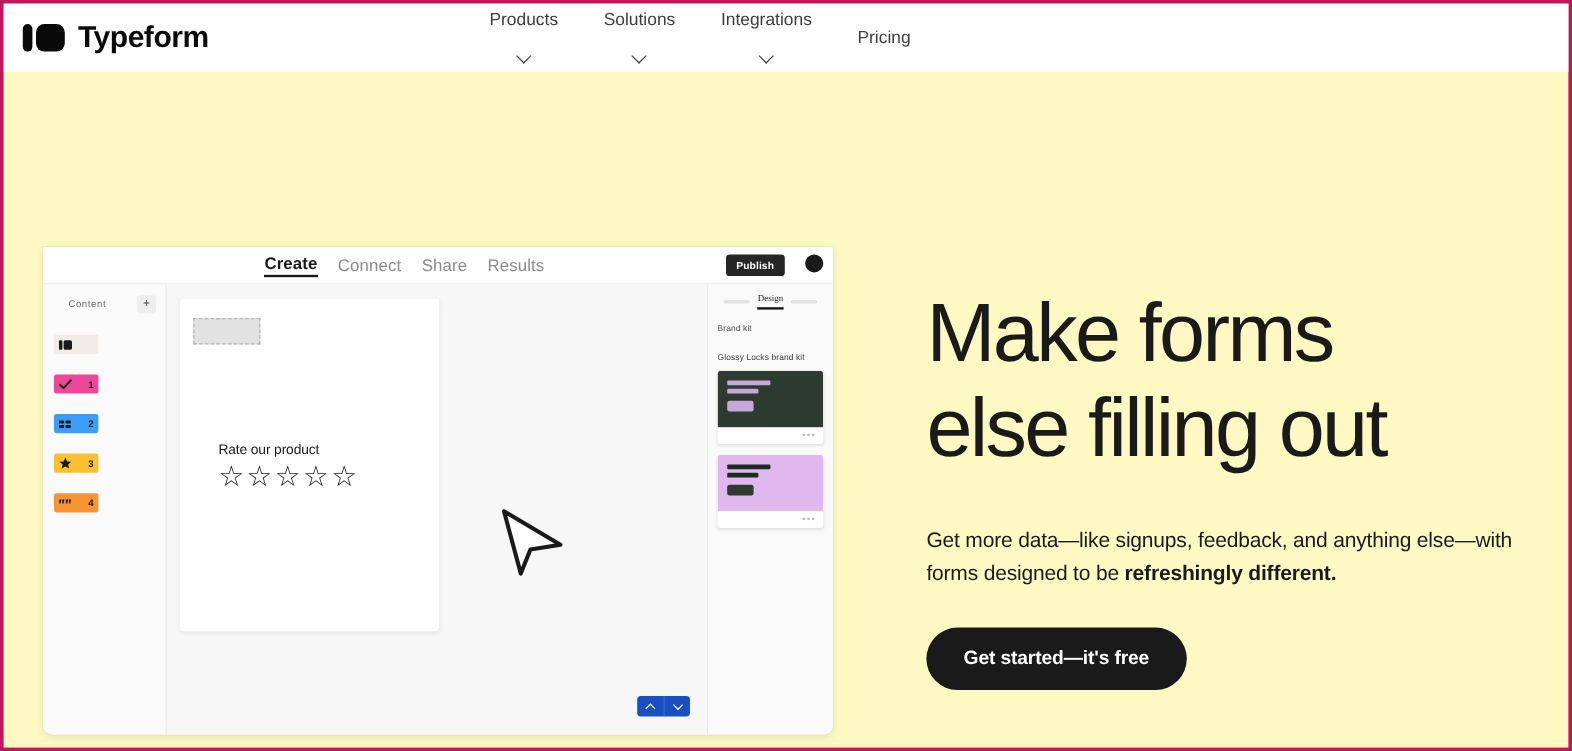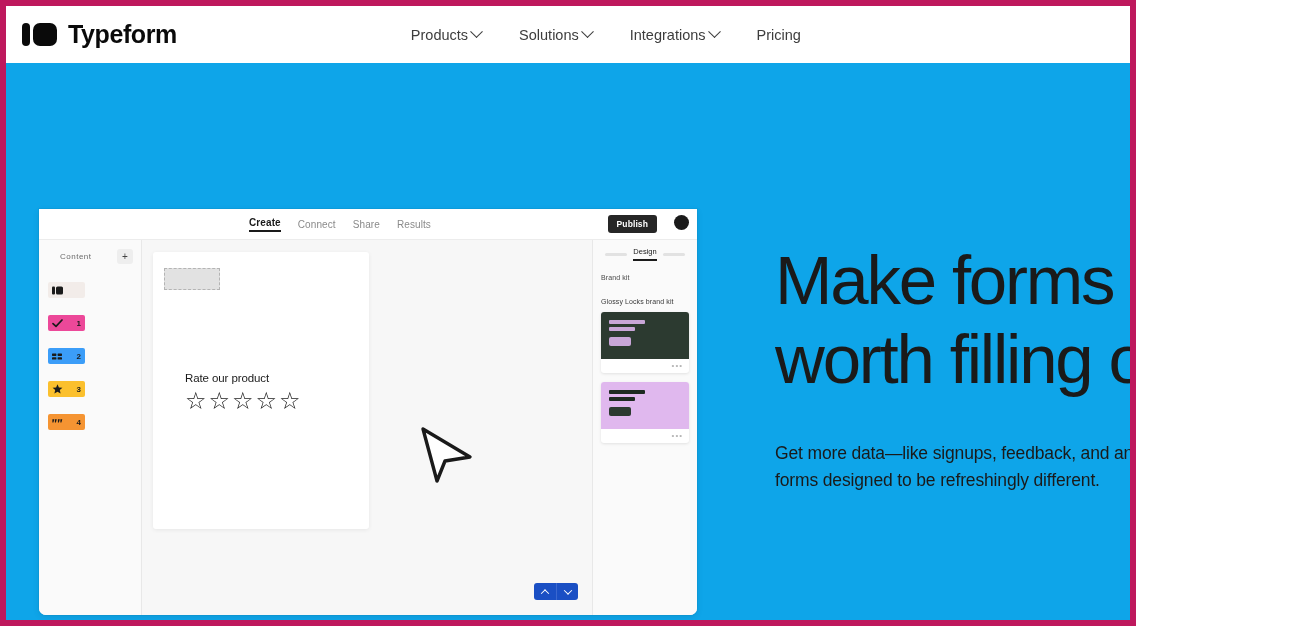--- a/index.html
+++ b/index.html
@@ -8,24 +8,24 @@
     width: 1310px;
     height: 626px;
     overflow: hidden;
     background: #ffffff;
     font-family: "Liberation Sans", sans-serif;
     -webkit-font-smoothing: antialiased;
   }
 
   .page {
     position: relative;
-    width: 1136px;
+    width: 1310px;
     height: 626px;
-    background: #0ea5e9;
-    border: 6px solid #be185d;
+    background: #fef9c3;
+    border: 3px solid #be185d;
     overflow: hidden;
   }
 
   
   .topnav {
     position: absolute;
     top: 0; left: 0;
     width: 1310px;
     height: 57px;
     display: flex;
@@ -64,26 +64,27 @@
 
   .nav-links {
     display: flex;
     align-items: center;
     margin-left: 215px;
     gap: 0px;
   }
   .nav-item {
     display: flex;
     align-items: center;
-    gap: 4px;
+    gap: 20px;
     padding: 6px 19px;
     font-size: 14.5px;
     color: #3d3d3d;
     cursor: pointer;
     white-space: nowrap;
+    flex-direction: column;
   }
   .chev {
     display: inline-block;
     width: 9px; height: 9px;
     border-right: 1.6px solid #3d3d3d;
     border-bottom: 1.6px solid #3d3d3d;
     transform: rotate(45deg) translate(-2px, -2px);
   }
 
   
@@ -111,21 +112,21 @@
     justify-content: center;
     border-bottom: 1px solid #ececec;
   }
   .mock-tabs {
     display: flex;
     align-items: flex-end;
     gap: 17px;
     transform: translateX(-28px);
   }
   .mock-tab {
-    font-size: 10px;
+    font-size: 14px;
     color: #8a8a8a;
     padding-bottom: 2px;
     cursor: pointer;
     letter-spacing: 0.1px;
   }
   .mock-tab.active {
     color: #1a1a1a;
     font-weight: 600;
     border-bottom: 2px solid #1a1a1a;
   }
@@ -298,20 +299,21 @@
     background: #fafafa;
     border-left: 1px solid #e8e8e8;
     padding: 7px 8px 0 8px;
   }
   .design-tabs {
     display: flex;
     align-items: center;
     justify-content: center;
     gap: 6px;
     margin-bottom: 13px;
+    font-family: Liberation Serif, serif;
   }
   .ghost-tab {
     width: 22px; height: 3px;
     background: #e2e2e2;
     border-radius: 2px;
   }
   .design-tab {
     font-size: 7.5px;
     color: #1a1a1a;
     font-weight: 500;
@@ -372,21 +374,21 @@
     letter-spacing: -2.2px;
     white-space: pre-line;
   }
   .hero-sub {
     margin-top: 41px;
     font-size: 17.5px;
     line-height: 1.5;
     color: #1a1a1a;
     letter-spacing: -0.15px;
   }
-  .hero-sub b { font-weight: 400; }
+  .hero-sub b { font-weight: 700; }
   .cta {
     display: inline-block;
     margin-top: 33px;
     background: #1a1a1a;
     color: #ffffff;
     font-size: 16px;
     font-weight: 700;
     padding: 17px 31px;
     border-radius: 31px;
     cursor: pointer;
@@ -573,17 +575,18 @@
           </div>
           <div class="theme-foot">•••</div>
         </div>
       </div>
 
     </div>
   </div>
 
   <div class="hero">
     <h1 class="hero-title">Make forms
-worth filling out</h1>
+else filling out</h1>
     <p class="hero-sub"><span>Get more data—like signups, feedback, and anything else—with forms designed to be </span><b>refreshingly different.</b></p>
+    <button class="cta">Get started—it's free</button>
   </div>
 
 </div>
 
 </body></html>

